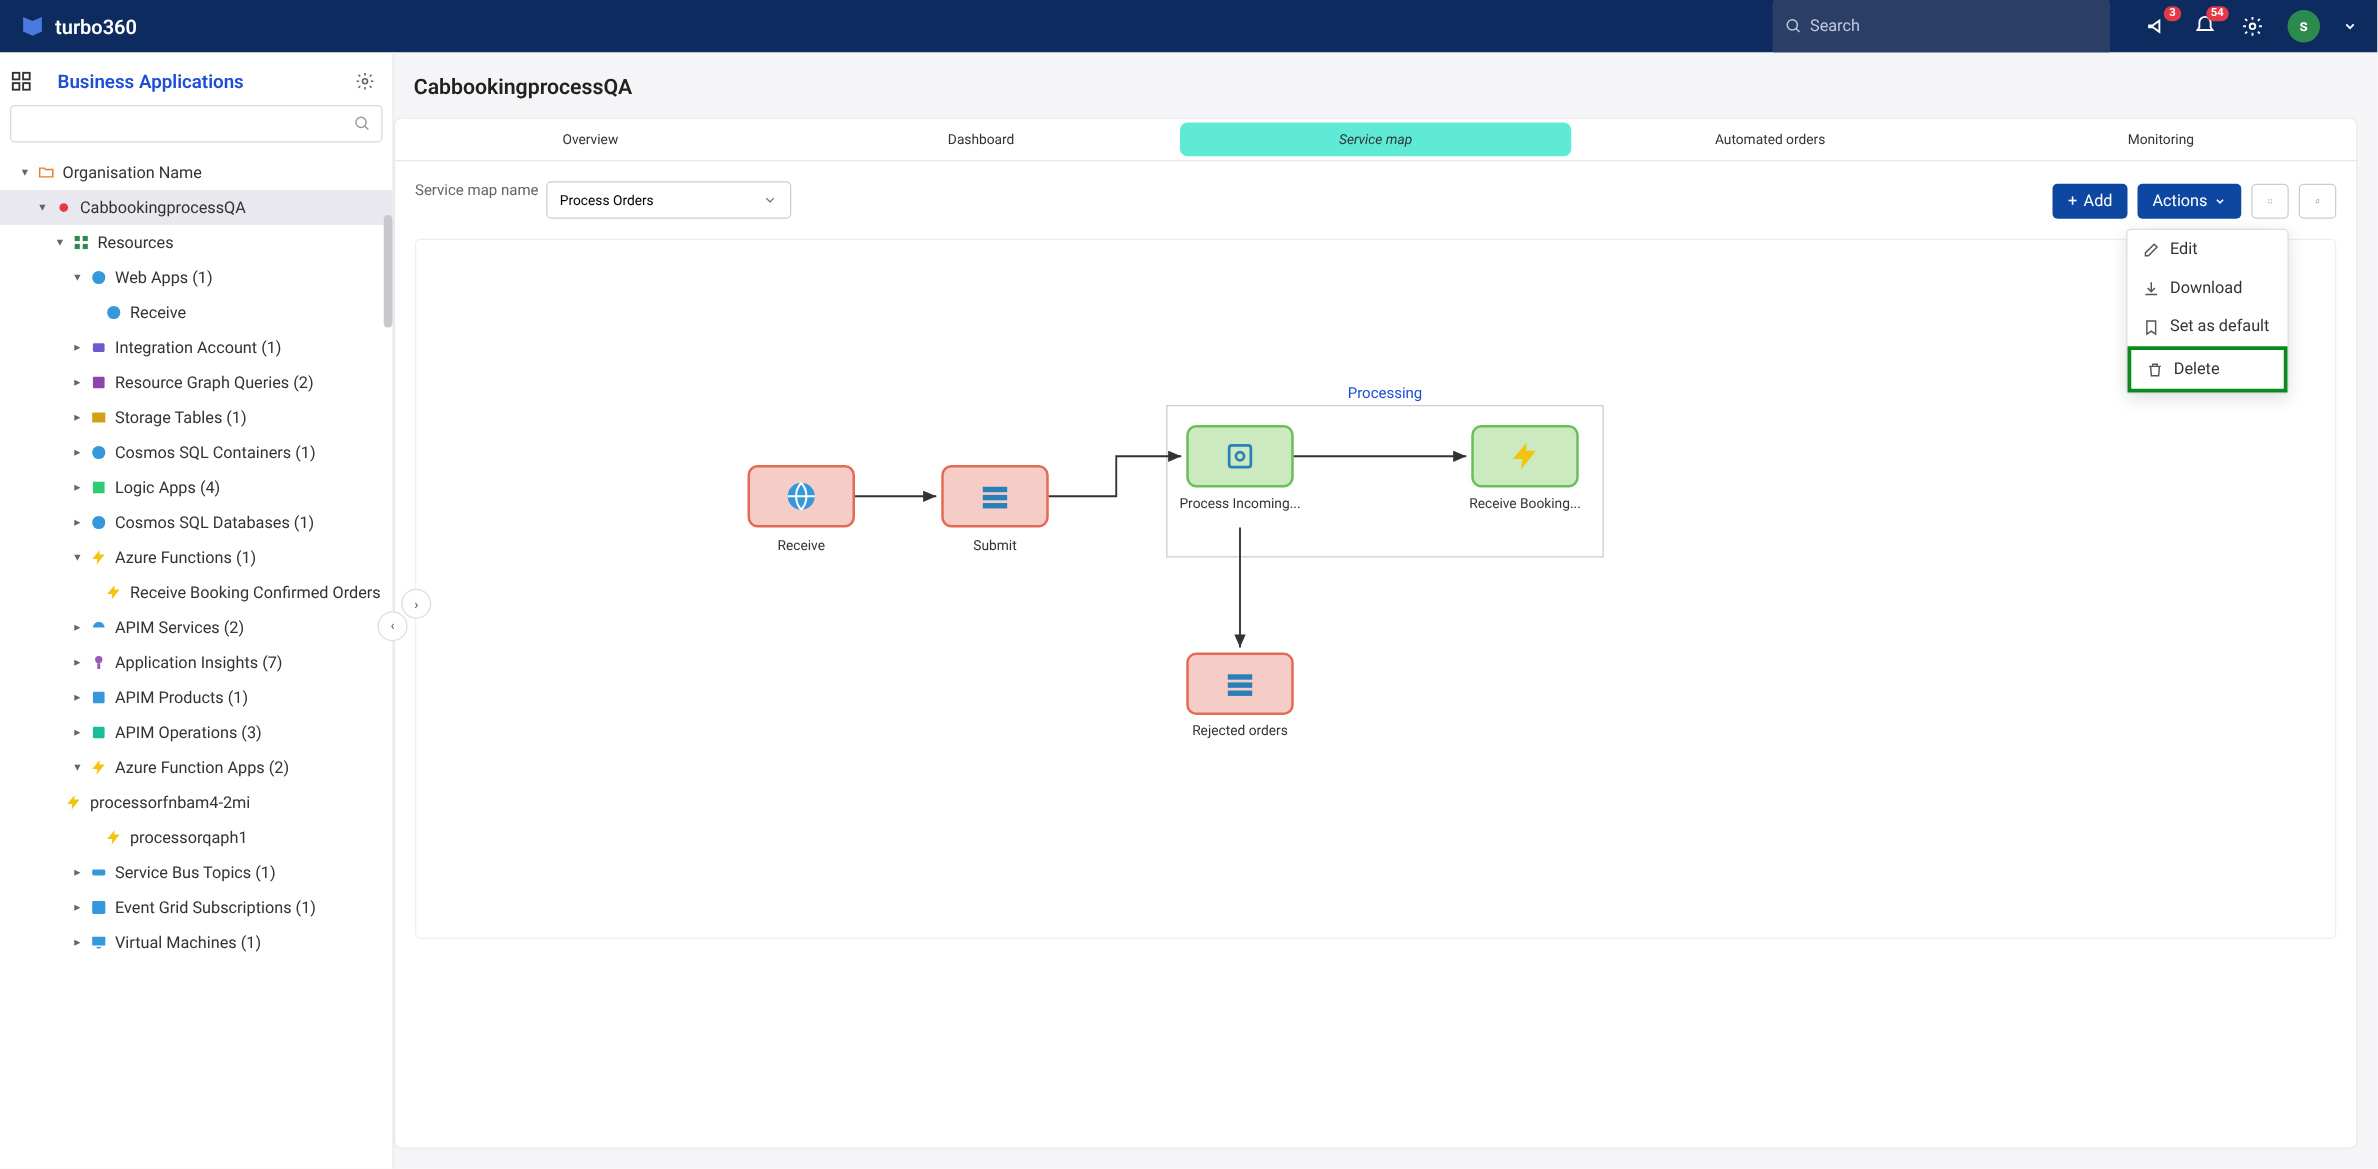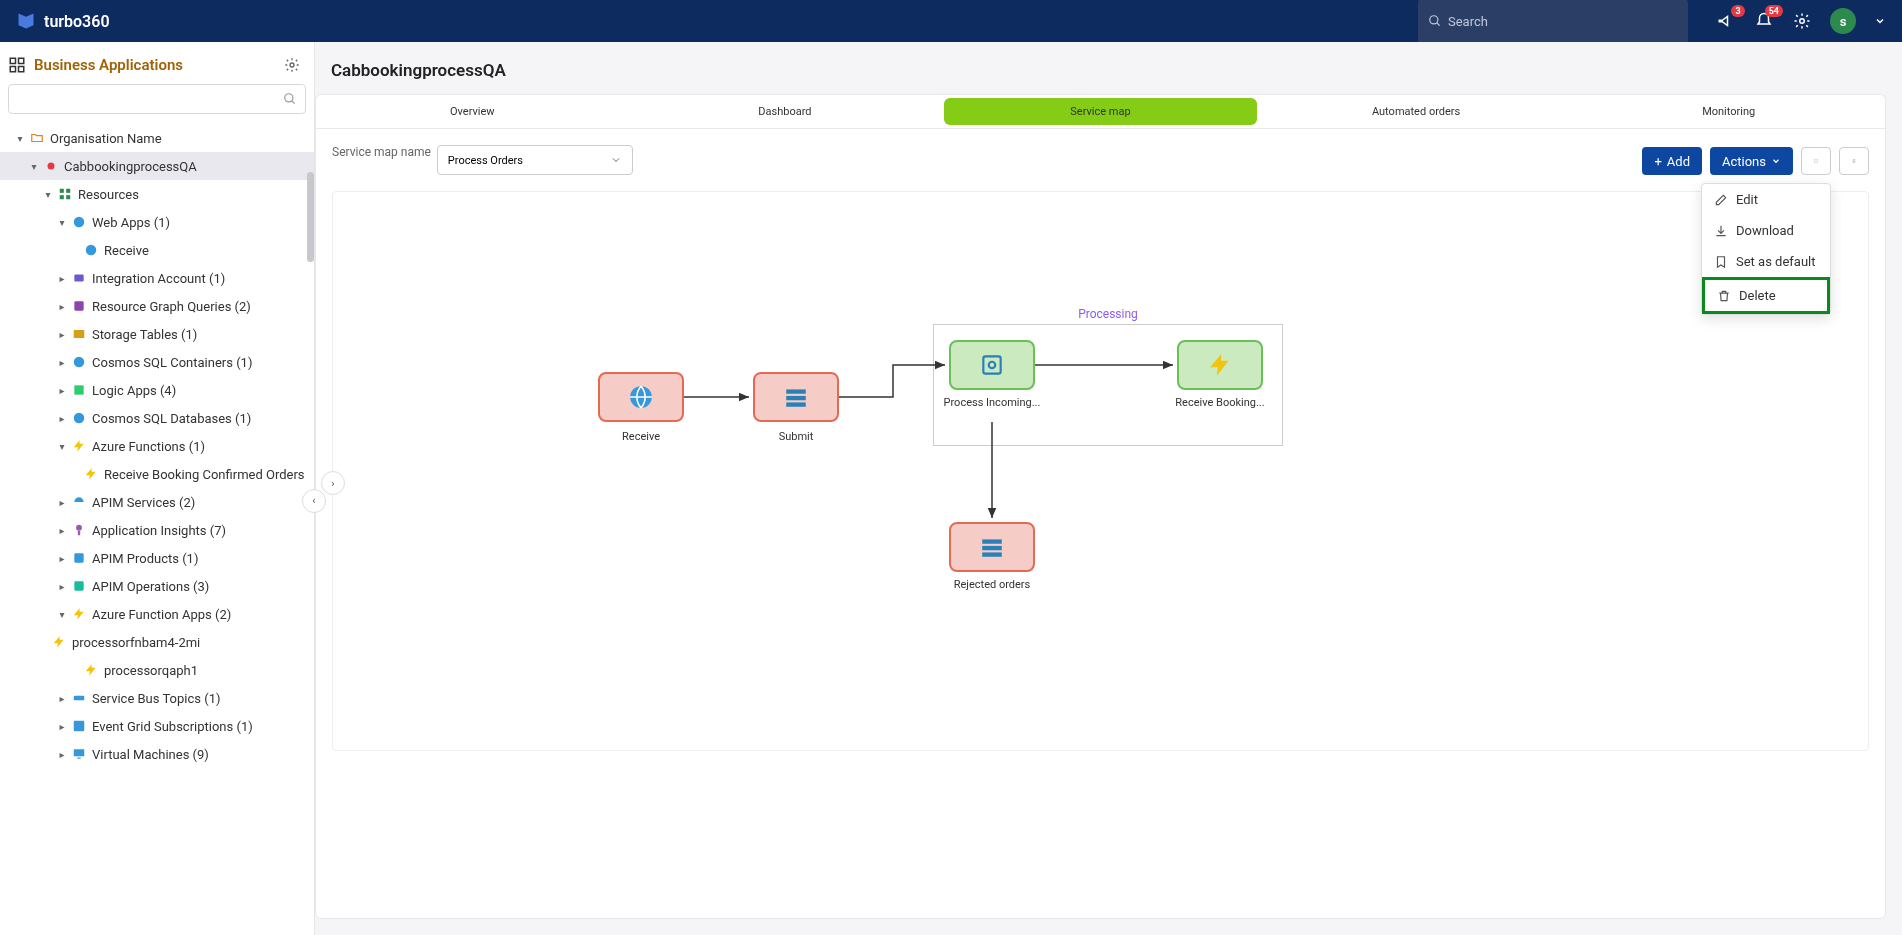--- a/index.html
+++ b/index.html
@@ -15,36 +15,36 @@
 .header-icon { position: relative; width: 20px; height: 20px; color: #fff; display:flex; align-items:center; justify-content:center; cursor:pointer; }
 .badge { position: absolute; top: -6px; right: -9px; background: #e63946; color: #fff; font-size: 9px; font-weight: 700; padding: 1px 4px; border-radius: 8px; min-width: 14px; text-align: center; }
 .avatar { width: 26px; height: 26px; border-radius: 50%; background: #2d8a4e; color: #fff; display: flex; align-items: center; justify-content: center; font-size: 13px; font-weight: 600; }
 
 
 .layout { display: flex; height: calc(100vh - 42px); }
 
 
 .sidebar { width: 315px; background: #fff; border-right: 1px solid #e5e5e8; display: flex; flex-direction: column; position: relative; }
 .sidebar-header { display: flex; align-items: center; justify-content: space-between; padding: 14px 14px 10px 8px; }
-.sidebar-title { display: flex; align-items: center; gap: 8px; font-weight: 600; font-size: 15px; color: #a16207; }
+.sidebar-title { display: flex; align-items: center; gap: 20px; font-weight: 600; font-size: 15px; color: #1d4ed8; }
 .sidebar-search { margin: 0 8px 10px 8px; height: 30px; border: 1px solid #d8d8dc; border-radius: 4px; display: flex; align-items: center; padding: 0 8px; color: #888; }
 .sidebar-search input { flex: 1; border: none; outline: none; font-size: 13px; }
 .tree { flex: 1; overflow-y: auto; font-size: 13px; color: #333; padding-bottom: 20px; }
 .tree-node { display: flex; align-items: center; height: 28px; padding-right: 8px; cursor: pointer; white-space: nowrap; }
 .tree-node.selected { background: #e8e8ee; }
 .chev { width: 12px; display: inline-flex; justify-content: center; color: #666; margin-right: 4px; font-size: 10px; }
 .node-icon { width: 14px; height: 14px; margin-right: 6px; display: inline-flex; align-items:center; justify-content:center; }
 .collapse-handle { position: absolute; right: -12px; top: 50%; width: 24px; height: 24px; border-radius: 50%; background: #fff; border: 1px solid #ddd; display:flex; align-items:center; justify-content:center; font-size:11px; color:#555; cursor:pointer; z-index: 5; }
 
 
 .main { flex: 1; display: flex; flex-direction: column; background: #f5f5f7; overflow: hidden; }
 .page-title { padding: 18px 0 14px 16px; font-size: 17px; font-weight: 600; color: #222; }
 .tabs { display: flex; background: #fff; margin: 0 16px 0 0; border-radius: 6px 6px 0 0; border: 1px solid #e8e8ec; border-bottom: none; }
 .tab { flex: 1; text-align: center; padding: 10px 0; font-size: 11px; color: #333; cursor: pointer; }
-.tab.active { background: #84cc16; border-radius: 6px; margin: 3px; padding: 7px 0; }
+.tab.active { background: #5eead4; border-radius: 6px; margin: 3px; padding: 7px 0; font-style: italic; }
 
 .content-panel { background: #fff; margin: 0 16px 16px 0; border: 1px solid #e8e8ec; border-radius: 0 0 6px 6px; flex: 1; padding: 16px; position: relative; }
 .map-controls { display: flex; align-items: flex-end; justify-content: space-between; margin-bottom: 16px; }
 .map-select-wrap { display: flex; gap: 6px; }
 .map-select-label { font-size: 12px; color: #666; }
 .map-select { width: 196px; height: 30px; border: 1px solid #ccc; border-radius: 4px; padding: 0 10px; font-size: 11px; display: flex; align-items: center; justify-content: space-between; cursor:pointer; }
 .btn-row { display: flex; gap: 8px; position: relative; }
 .btn { height: 28px; padding: 0 12px; border-radius: 4px; font-size: 13px; display: flex; align-items: center; gap: 5px; cursor: pointer; border: none; }
 .btn-primary { background: #0d47a1; color: #fff; }
 .btn-icon { width: 30px; justify-content: center; border: 1px solid #ccc; background: #fff; color: #555; }
@@ -53,21 +53,21 @@
 .dropdown-item.highlighted { border: 3px solid #0a8a1e; }
 
 
 .canvas { border: 1px solid #eee; border-radius: 4px; height: 560px; position: relative; background: #fff; }
 .canvas-expand { position: absolute; left: -12px; top: 50%; width: 24px; height: 24px; border-radius: 50%; background: #fff; border: 1px solid #ddd; display:flex; align-items:center; justify-content:center; font-size:11px; color:#555; cursor:pointer; }
 .node-box { position: absolute; width: 86px; height: 50px; border-radius: 8px; display: flex; align-items: center; justify-content: center; }
 .node-red { background: #f5cdc6; border: 2px solid #e56a56; }
 .node-green { background: #cbeac0; border: 2px solid #6bbf59; }
 .node-label { position: absolute; font-size: 11px; color: #333; text-align: center; width: 100px; }
 .group-box { position: absolute; border: 1px solid #ccc; }
-.group-title { position: absolute; font-size: 12px; color: #8b5cf6; text-align: center; }
+.group-title { position: absolute; font-size: 12px; color: #1d4ed8; text-align: center; }
 
 svg.icon { width: 100%; height: 100%; }
 .tree-scrollbar { position:absolute; right:0; top:130px; width:7px; height:90px; background:#c8c8cc; border-radius:4px; }
 </style>
 </head>
 <body>
 
 <div class="header">
   <div class="logo-wrap">
     <span class="logo-icon">
@@ -341,21 +341,21 @@
         <span>Event Grid Subscriptions (1)</span>
       </div>
       <div class="tree-node" style="padding-left:56px;">
         <span class="chev">▸</span>
         <span class="node-icon">
             <svg viewBox="0 0 24 24" fill="#3498db">
               <rect x="3" y="4" width="18" height="12" rx="1"></rect>
               <rect x="9" y="18" width="6" height="2"></rect>
             </svg>
           </span>
-        <span>Virtual Machines (9)</span>
+        <span>Virtual Machines (1)</span>
       </div>
     </div>
     <div class="tree-scrollbar"></div>
     <div class="collapse-handle">‹</div>
   </div>
 
   <div class="main">
     <div class="page-title">CabbookingprocessQA</div>
     <div class="tabs">
       <div class="tab">Overview</div>

